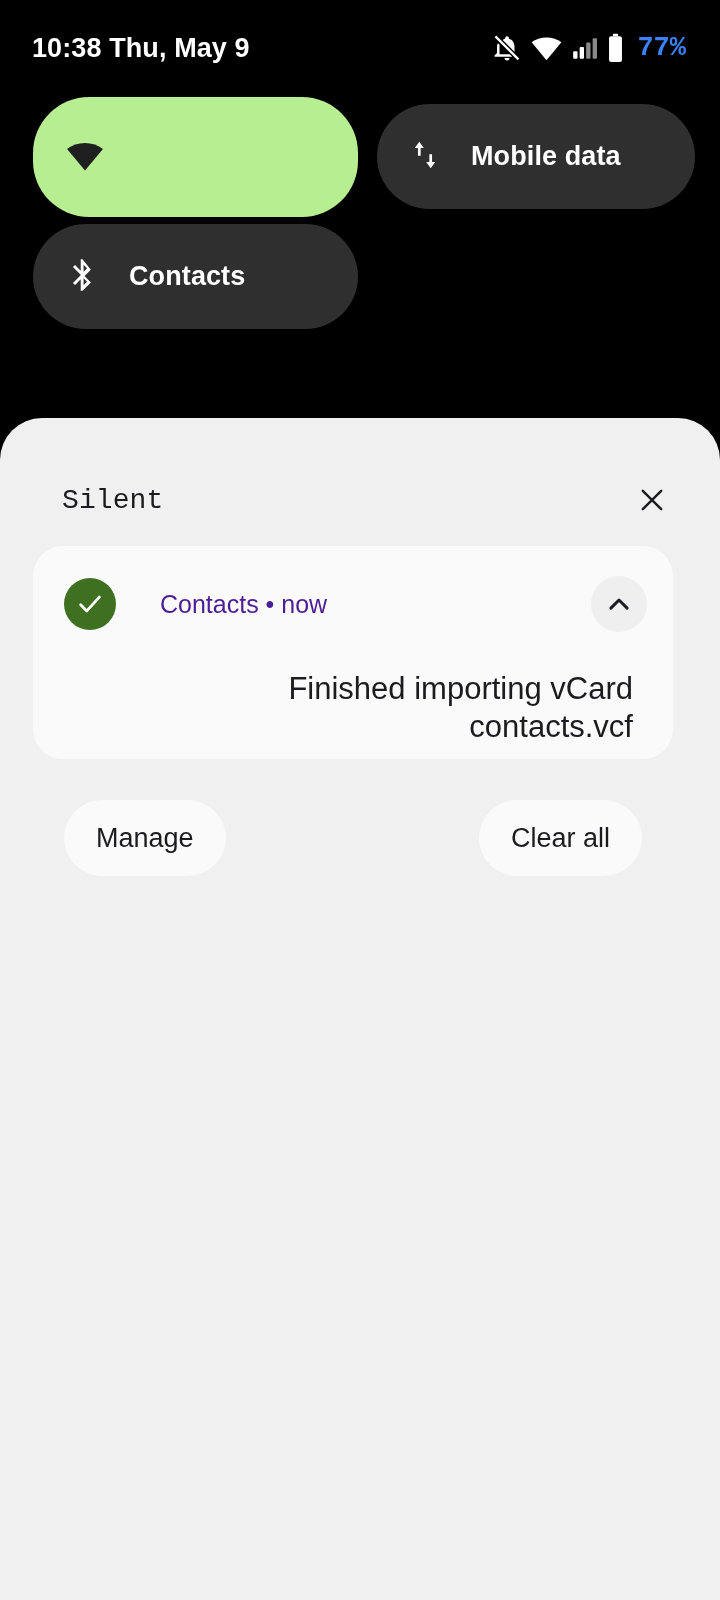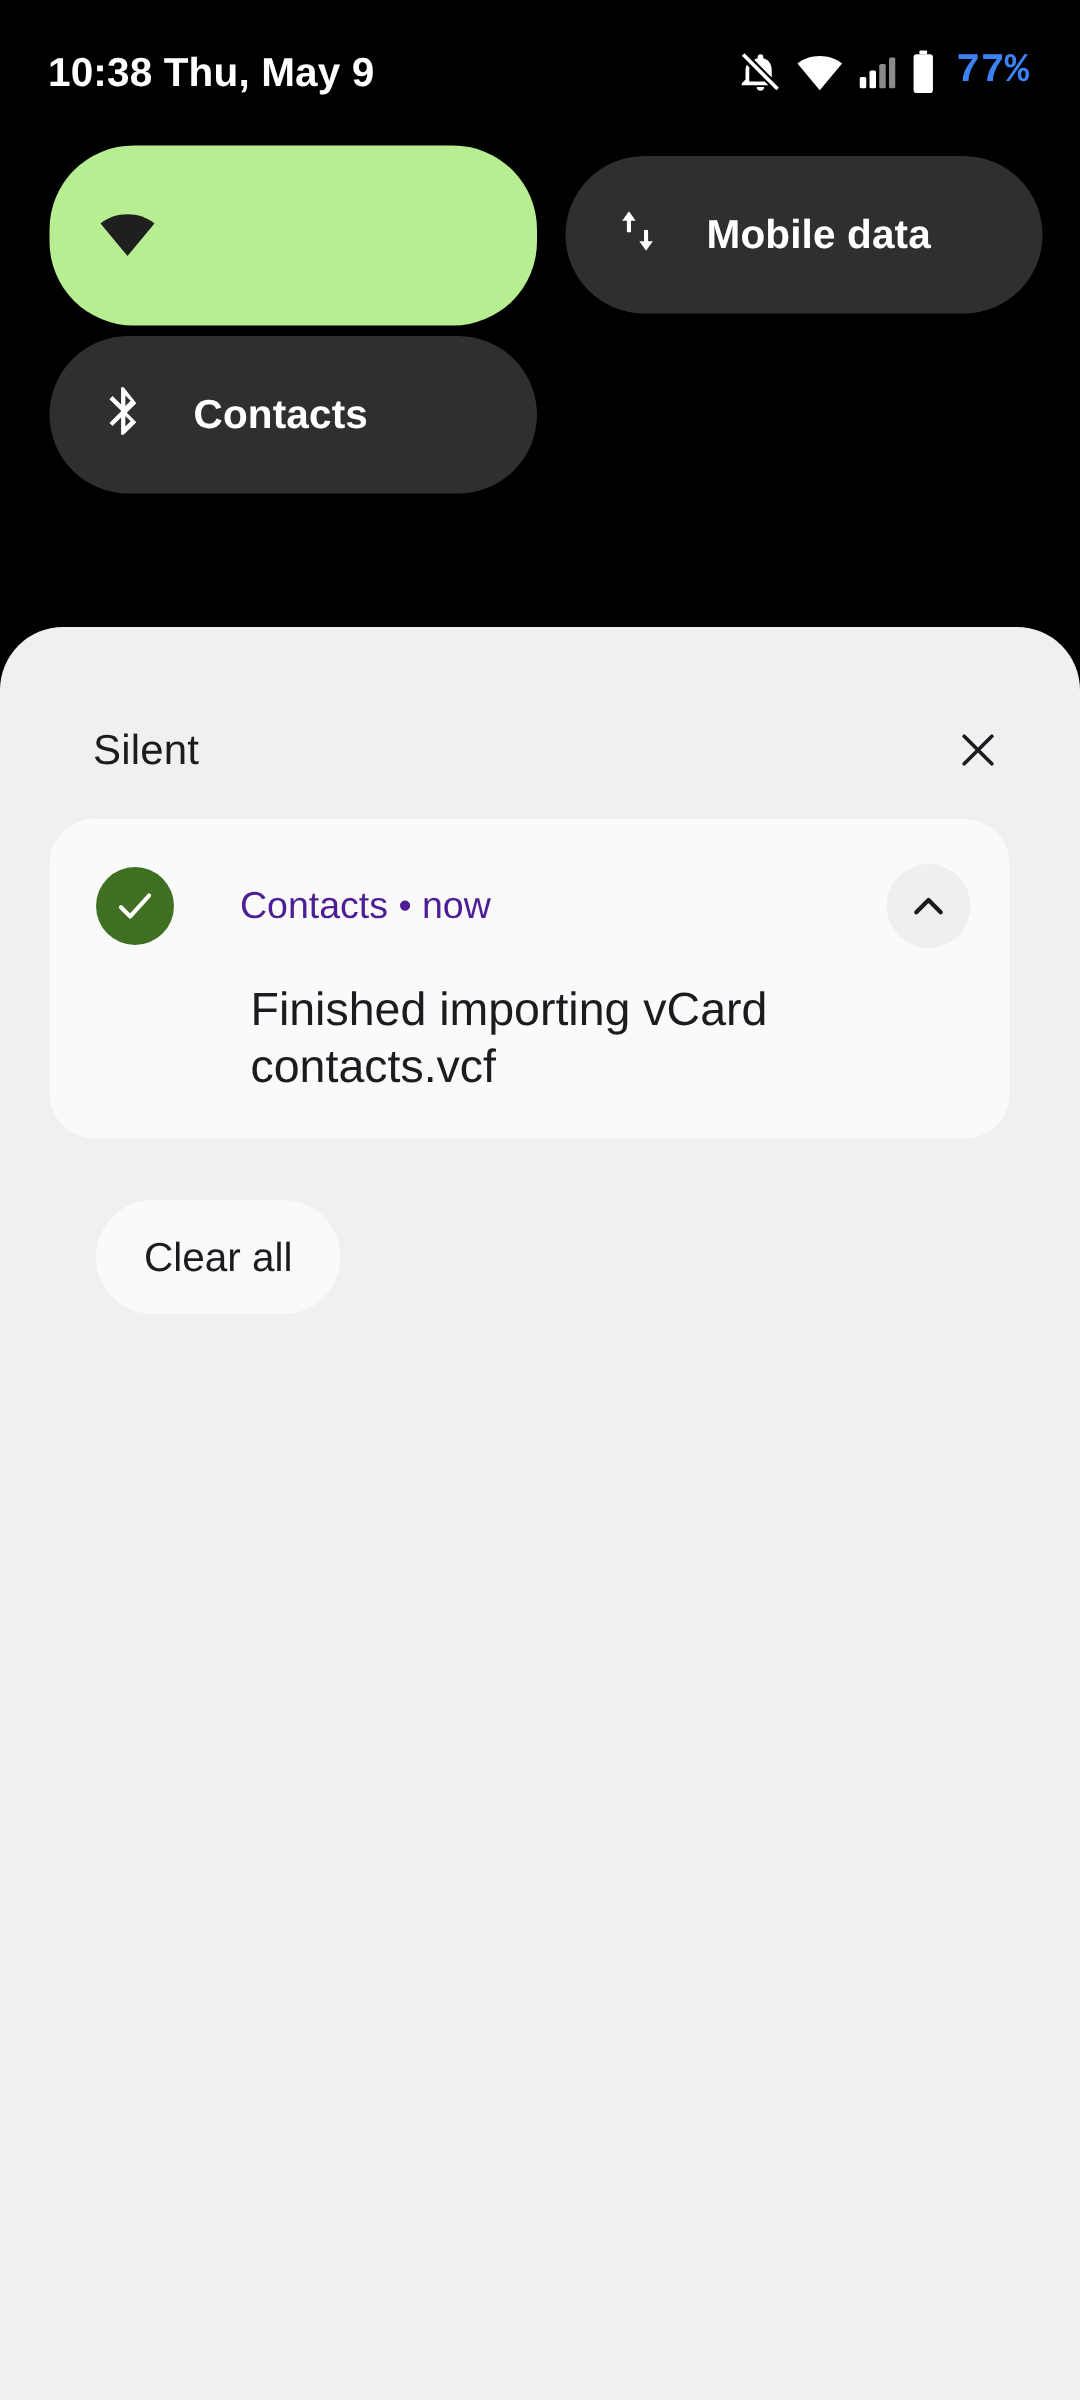--- a/index.html
+++ b/index.html
@@ -83,20 +83,21 @@
   #shade-header {
     position:absolute; left:0; top:56px;
     width:720px; height:52px;
     display:flex; align-items:center; justify-content:space-between;
     padding:0 46px 0 62px;
   }
   #silent-label {
     color:#1c1b1f;
     font-size:28px;
     letter-spacing:0.1px;
+    font-family:Liberation Mono, monospace;
   }
   #close-btn {
     width:44px; height:44px;
     display:flex; align-items:center; justify-content:center;
     cursor:pointer;
   }
 
   #notif-card {
     position:absolute; left:33px; top:128px;
     width:640px; height:213px;
@@ -123,25 +124,26 @@
     flex:1 1 auto;
   }
   #expand-btn {
     width:56px; height:56px; border-radius:50%;
     background:#efefef;
     display:flex; align-items:center; justify-content:center;
     flex:0 0 auto;
     cursor:pointer;
   }
   #notif-body {
-    margin-top:22px;
+    margin-top:38px;
     padding:0 40px 0 134px;
     color:#1c1b1f;
     font-size:31px;
     line-height:1.22;
+    text-align:right;
   }
 
   #shade-actions {
     position:absolute; left:0; top:382px;
     width:720px;
     display:flex; justify-content:space-between;
     padding:0 78px 0 64px;
   }
   .pill-btn {
     height:76px;
@@ -254,17 +256,18 @@
         <span id="expand-btn">
           <svg width="30" height="30" viewBox="0 0 24 24">
             <path fill="none" stroke="#1c1b1f" stroke-width="2.3" stroke-linecap="round" stroke-linejoin="round" d="M5.5 15.3 12 8.8l6.5 6.5"></path>
           </svg>
         </span>
       </div>
       <div id="notif-body">Finished importing vCard contacts.vcf</div>
     </div>
 
     <div id="shade-actions">
+      <button class="pill-btn">Manage</button>
       <button class="pill-btn">Clear all</button>
     </div>
 
   </div>
 </div>
 
 </body></html>

